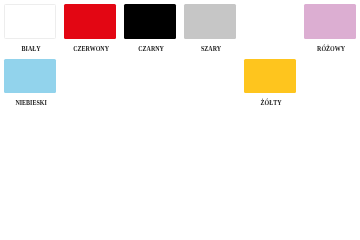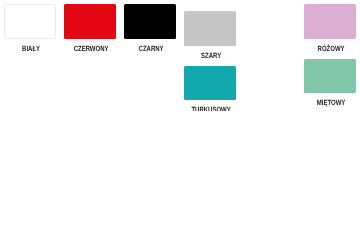--- a/index.html
+++ b/index.html
@@ -1,27 +1,27 @@
 <!DOCTYPE html>
 <html><head>
 <meta charset="utf-8">
 <title>Paleta kolorow</title>
 <style>
   html,body{margin:0;padding:0;width:360px;height:111px;background:#ffffff;overflow:hidden;
     font-family:"Liberation Sans",sans-serif;-webkit-font-smoothing:antialiased;
     text-rendering:geometricPrecision;}
-  #palette{position:relative;width:360px;height:111px;background:#ffffff;}
+  #palette{position:relative;width:360px;height:111px;background:#ffffff;font-family:Liberation Serif, serif;}
   .palette-row{position:absolute;left:0;width:360px;height:52px;}
   .palette-row.row-1{top:0;}
   .palette-row.row-2{top:54.4px;}
   .swatch{position:absolute;top:4.2px;width:52.2px;height:48px;}
   .swatch.c1{left:3.6px;}
   .swatch.c2{left:63.6px;}
   .swatch.c3{left:123.5px;}
-  .swatch.c4{left:183.5px;margin-top:7px;}
+  .swatch.c4{left:183.5px;}
   .swatch.c5{left:243.5px;}
   .swatch.c6{left:303.5px;}
   .chip{position:absolute;top:0;left:0;width:52.2px;height:34.6px;
     border-radius:1.5px;box-sizing:border-box;}
   .chip.outlined{border:1px solid #ededed;}
   .label{position:absolute;top:39.8px;left:1px;width:52.2px;height:10px;line-height:10px;
     text-align:center;font-size:7.6px;font-weight:700;color:#222222;white-space:nowrap;
     transform:scaleX(0.79);transform-origin:center center;will-change:opacity;}
 </style>
 </head>
@@ -46,23 +46,23 @@
       <div class="chip" style="background: rgb(198, 198, 198);"></div>
       <div class="label">SZARY</div>
     </div>
     <div class="swatch c6">
       <div class="chip" style="background: rgb(220, 174, 210);"></div>
       <div class="label">RÓŻOWY</div>
     </div>
   </div>
 
   <div class="palette-row row-2">
-    <div class="swatch c4">
-      <div class="chip" style="background: rgb(19, 169, 172);"></div>
-      <div class="label">TURKUSOWY</div>
+    <div class="swatch c1">
+      <div class="chip" style="background: rgb(146, 211, 236);"></div>
+      <div class="label">NIEBIESKI</div>
     </div>
-    <div class="swatch c6">
-      <div class="chip" style="background: rgb(129, 198, 169);"></div>
-      <div class="label">MIĘTOWY</div>
+    <div class="swatch c5">
+      <div class="chip" style="background: rgb(254, 197, 30);"></div>
+      <div class="label">ŻÓŁTY</div>
     </div>
   </div>
 
 </div>
 
 </body></html>

